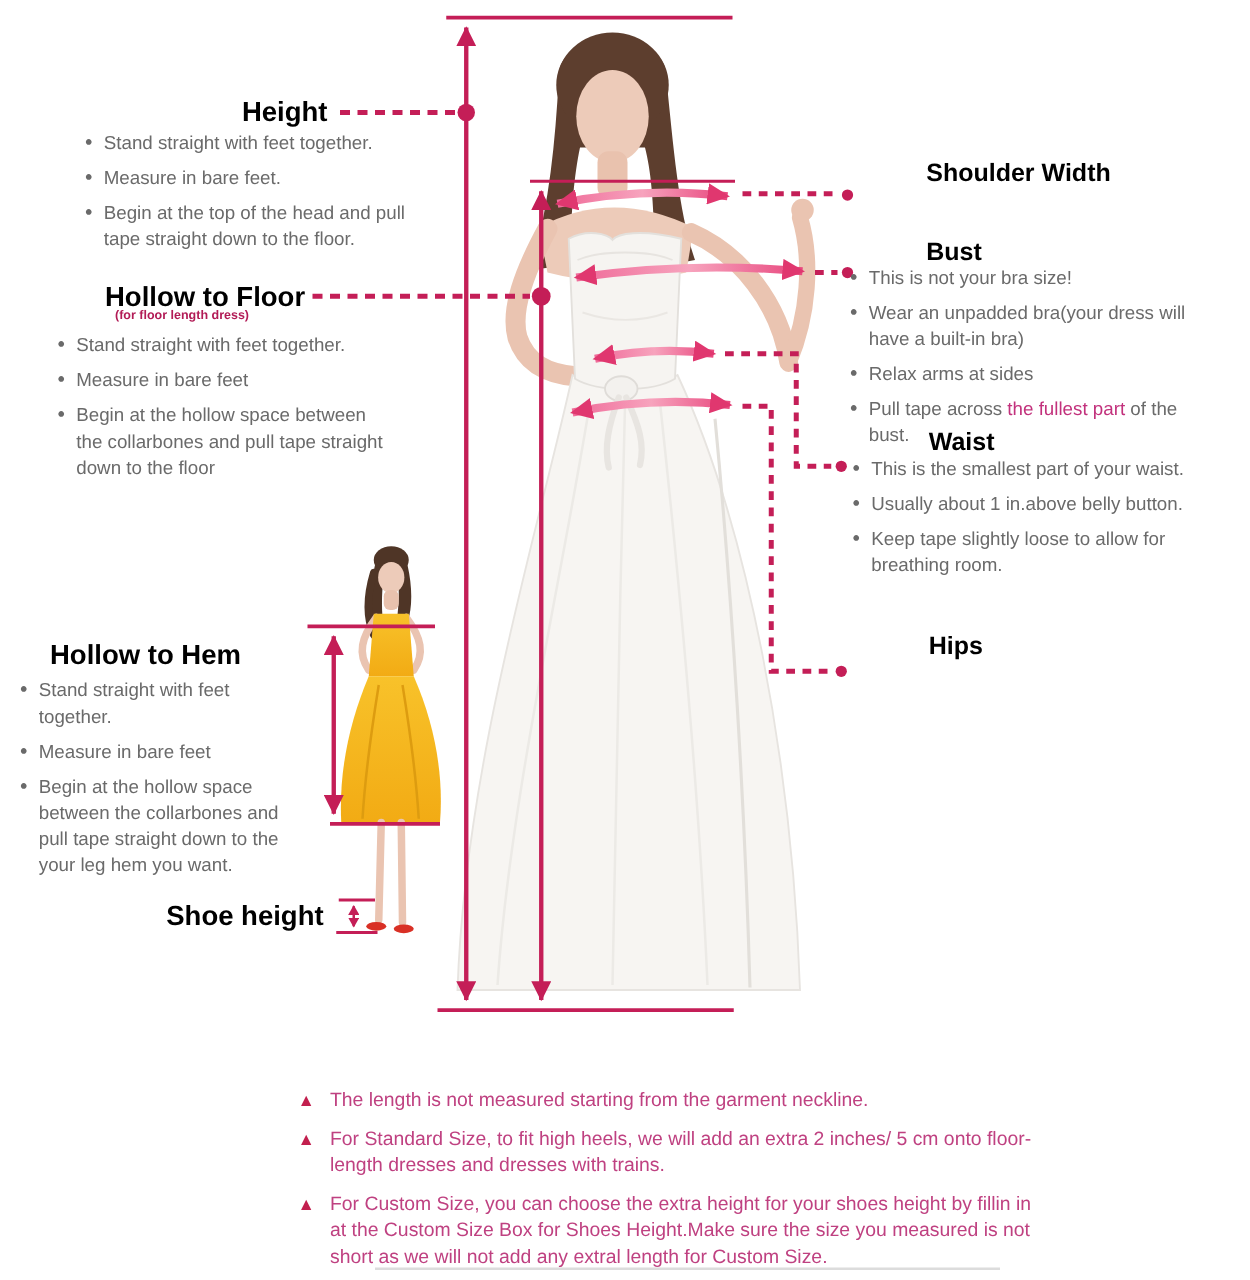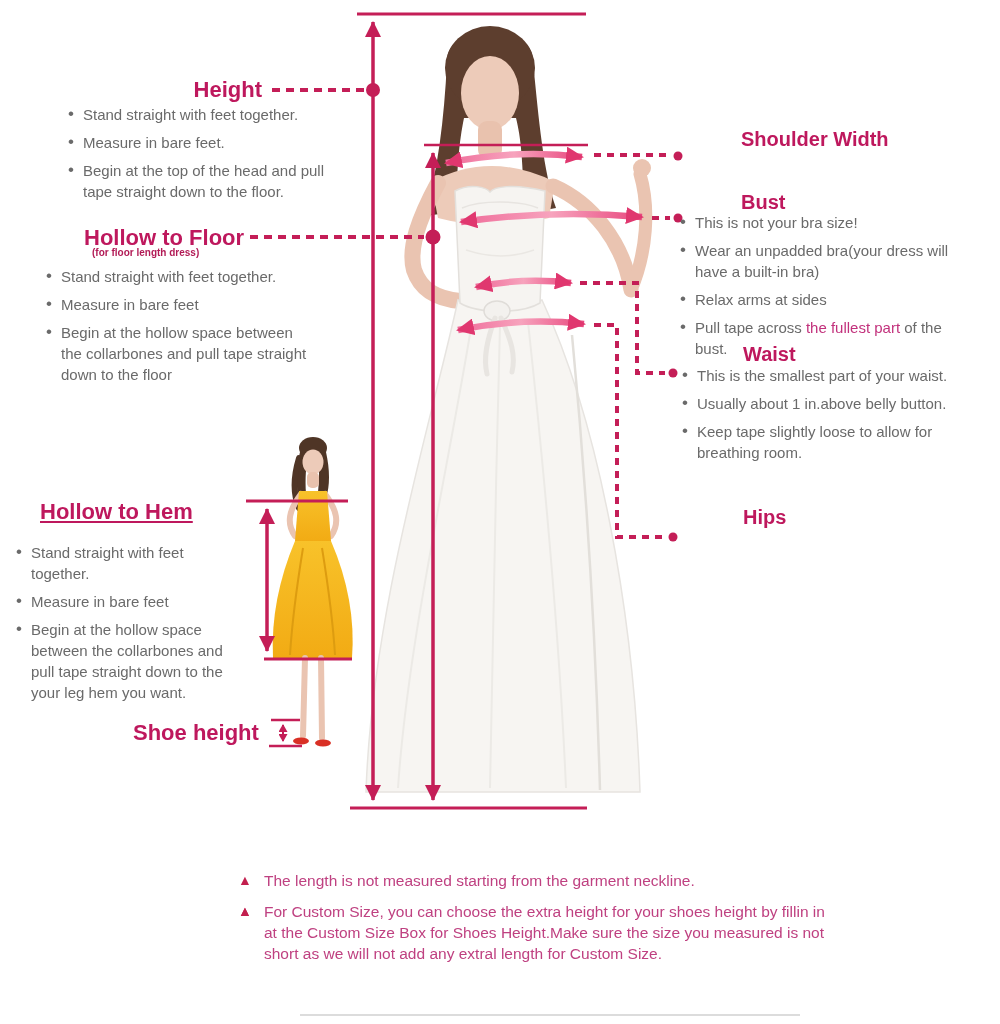--- a/index.html
+++ b/index.html
@@ -2,21 +2,21 @@
 <html><head>
 <meta charset="utf-8">
 <style>
   html,body{margin:0;padding:0;background:#fff;}
   #canvas{
     position:relative;width:1000px;height:1024px;background:#ffffff;
     font-family:"Liberation Sans", sans-serif;overflow:hidden;
   }
   #figure-svg{position:absolute;left:0;top:0;z-index:1;}
   .txt{position:absolute;z-index:2;}
-  .sec-title{color:#be185d;font-weight:bold;font-size:22px;line-height:1.1;white-space:nowrap;}
+  .sec-title{color:#000000;font-weight:bold;font-size:22px;line-height:1.1;white-space:nowrap;}
   .sec-title.sm{font-size:20px;margin-left:47px;}
   .sec-sub{color:#b21b56;font-weight:bold;font-size:10px;line-height:1.1;white-space:nowrap;}
   ul.bullets{list-style:none;margin:0;padding:0;color:#6a6a6a;font-size:15px;line-height:21px;}
   ul.bullets li{position:relative;padding-left:17px;margin-bottom:7px;}
   ul.bullets li::before{
     content:"\2022";position:absolute;left:2px;top:-1px;color:#6a6a6a;font-size:17px;
   }
   .em-pink{color:#c2317c;}
   ul.notes{list-style:none;margin:0;padding:0;font-size:15.5px;line-height:21px;color:#bf4181;}
   ul.notes li{position:relative;padding-left:26px;margin-bottom:10px;}
@@ -154,21 +154,21 @@
   </ul>
 
   <div class="txt sec-title" style="left:84px;top:226px;">Hollow to Floor</div>
   <div class="txt sec-sub" style="left:92px;top:247px;">(for floor length dress)</div>
   <ul class="bullets txt" style="left:44px;top:266px;width:268px;">
     <li><span>Stand straight with feet together.</span></li>
     <li><span>Measure in bare feet</span></li>
     <li><span>Begin at the hollow space between the collarbones and pull tape straight down to the floor</span></li>
   </ul>
 
-  <div class="txt sec-title" style="left:40px;top:500px;text-decoration:underline;">Hollow to Hem</div>
+  <div class="txt sec-title" style="left:40px;top:512px;">Hollow to Hem</div>
   <ul class="bullets txt" style="left:14px;top:542px;width:232px;">
     <li><span>Stand straight with feet together.</span></li>
     <li><span>Measure in bare feet</span></li>
     <li><span>Begin at the hollow space between the collarbones and pull tape straight down to the your leg hem  you want.</span></li>
   </ul>
 
   <div class="txt sec-title" style="left:133px;top:721px;">Shoe height</div>
 
   <div class="txt sec-title sm" style="left:694px;top:128px;">Shoulder Width</div>
 
@@ -191,20 +191,21 @@
 
   <div class="txt sec-title sm" style="left:696px;top:506px;">Hips</div>
 
   <ul class="notes txt" style="left:238px;top:870px;width:592px;">
     <li>
       <span class="tri">▲</span>
       <span>The length is not measured starting from the garment neckline.</span>
     </li>
     <li>
       <span class="tri">▲</span>
+      <span>For Standard Size, to fit high heels, we will add an extra 2 inches/ 5  cm onto floor-length dresses and dresses with trains.</span>
     </li>
     <li>
       <span class="tri">▲</span>
       <span>For Custom Size, you can choose the extra height for your shoes height by fillin in at the Custom Size Box for Shoes Height.Make sure the size you measured is not short as we will not add any extral length for Custom Size.</span>
     </li>
   </ul>
 
   <div class="bottom-rule"></div>
 </div>
 

